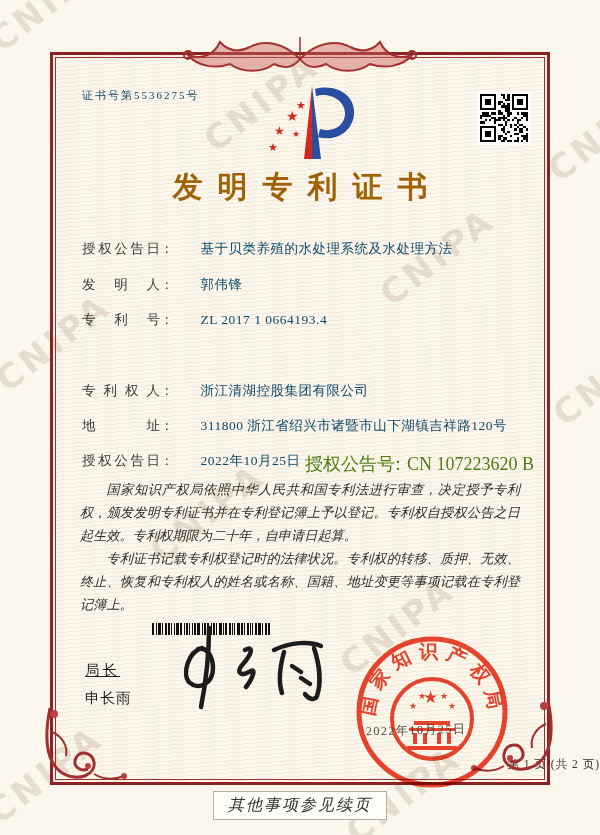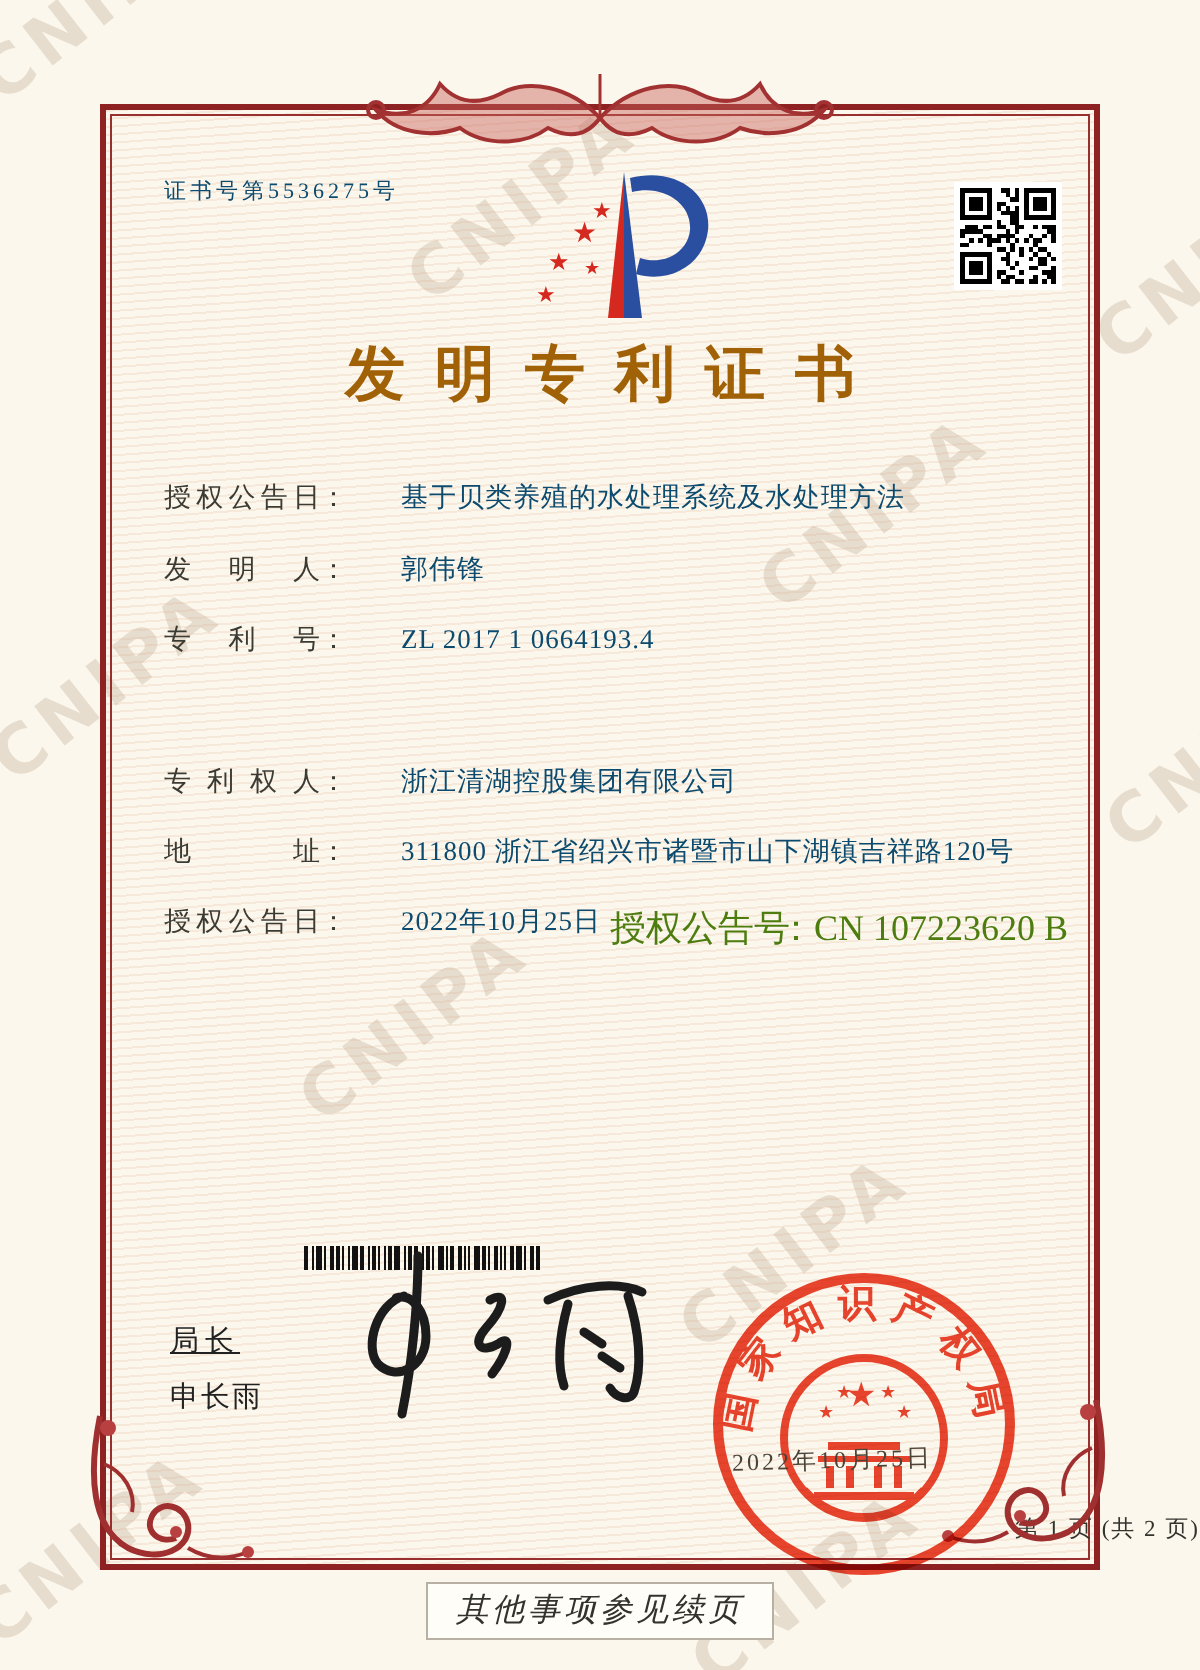--- a/index.html
+++ b/index.html
@@ -271,20 +271,24 @@
   <div class="row" style="top:417px">
     <span class="flabel">地址</span><span>：</span><span class="fvalue">311800 浙江省绍兴市诸暨市山下湖镇吉祥路120号</span>
   </div>
   <div class="row" style="top:452px">
     <span class="flabel">授权公告日</span><span>：</span><span class="fvalue">2022年10月25日</span>
   </div>
   <div class="row2" style="top:452px">
     <span class="flabel">授权公告号</span><span>：</span><span class="fvalue">CN 107223620 B</span>
   </div>
 
+  <div id="body-text" class="abs">
+    <p>国家知识产权局依照中华人民共和国专利法进行审查，决定授予专利权，颁发发明专利证书并在专利登记簿上予以登记。专利权自授权公告之日起生效。专利权期限为二十年，自申请日起算。</p>
+    <p>专利证书记载专利权登记时的法律状况。专利权的转移、质押、无效、终止、恢复和专利权人的姓名或名称、国籍、地址变更等事项记载在专利登记簿上。</p>
+  </div>
 
   <svg id="barcode" class="abs" viewBox="0 0 118 12" preserveAspectRatio="none">
       <rect x="0" y="0" width="2" height="12" fill="#111"></rect>
       <rect x="4" y="0" width="1" height="12" fill="#111"></rect>
       <rect x="6" y="0" width="3" height="12" fill="#111"></rect>
       <rect x="10" y="0" width="1" height="12" fill="#111"></rect>
       <rect x="13" y="0" width="2" height="12" fill="#111"></rect>
       <rect x="16" y="0" width="2" height="12" fill="#111"></rect>
       <rect x="19" y="0" width="1" height="12" fill="#111"></rect>
       <rect x="22" y="0" width="1" height="12" fill="#111"></rect>

